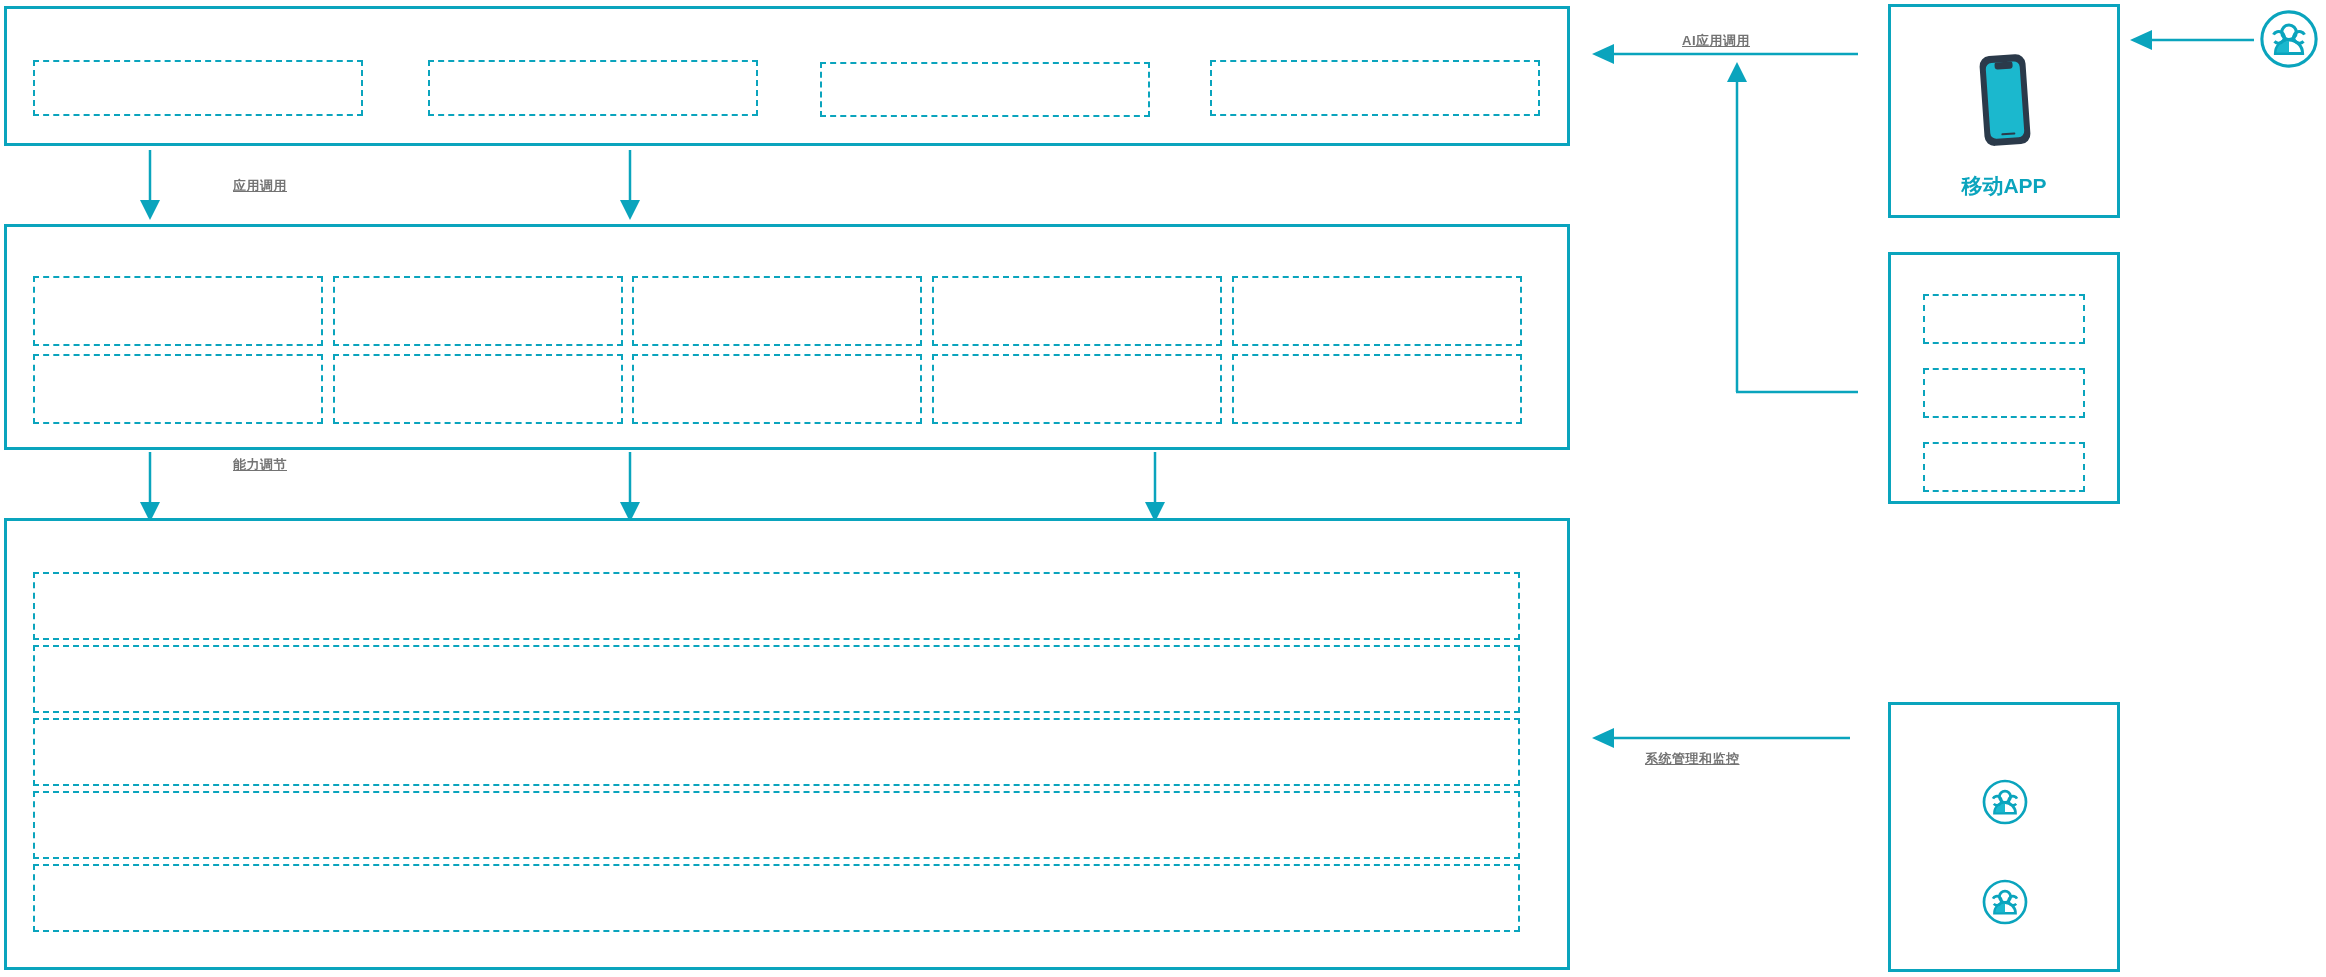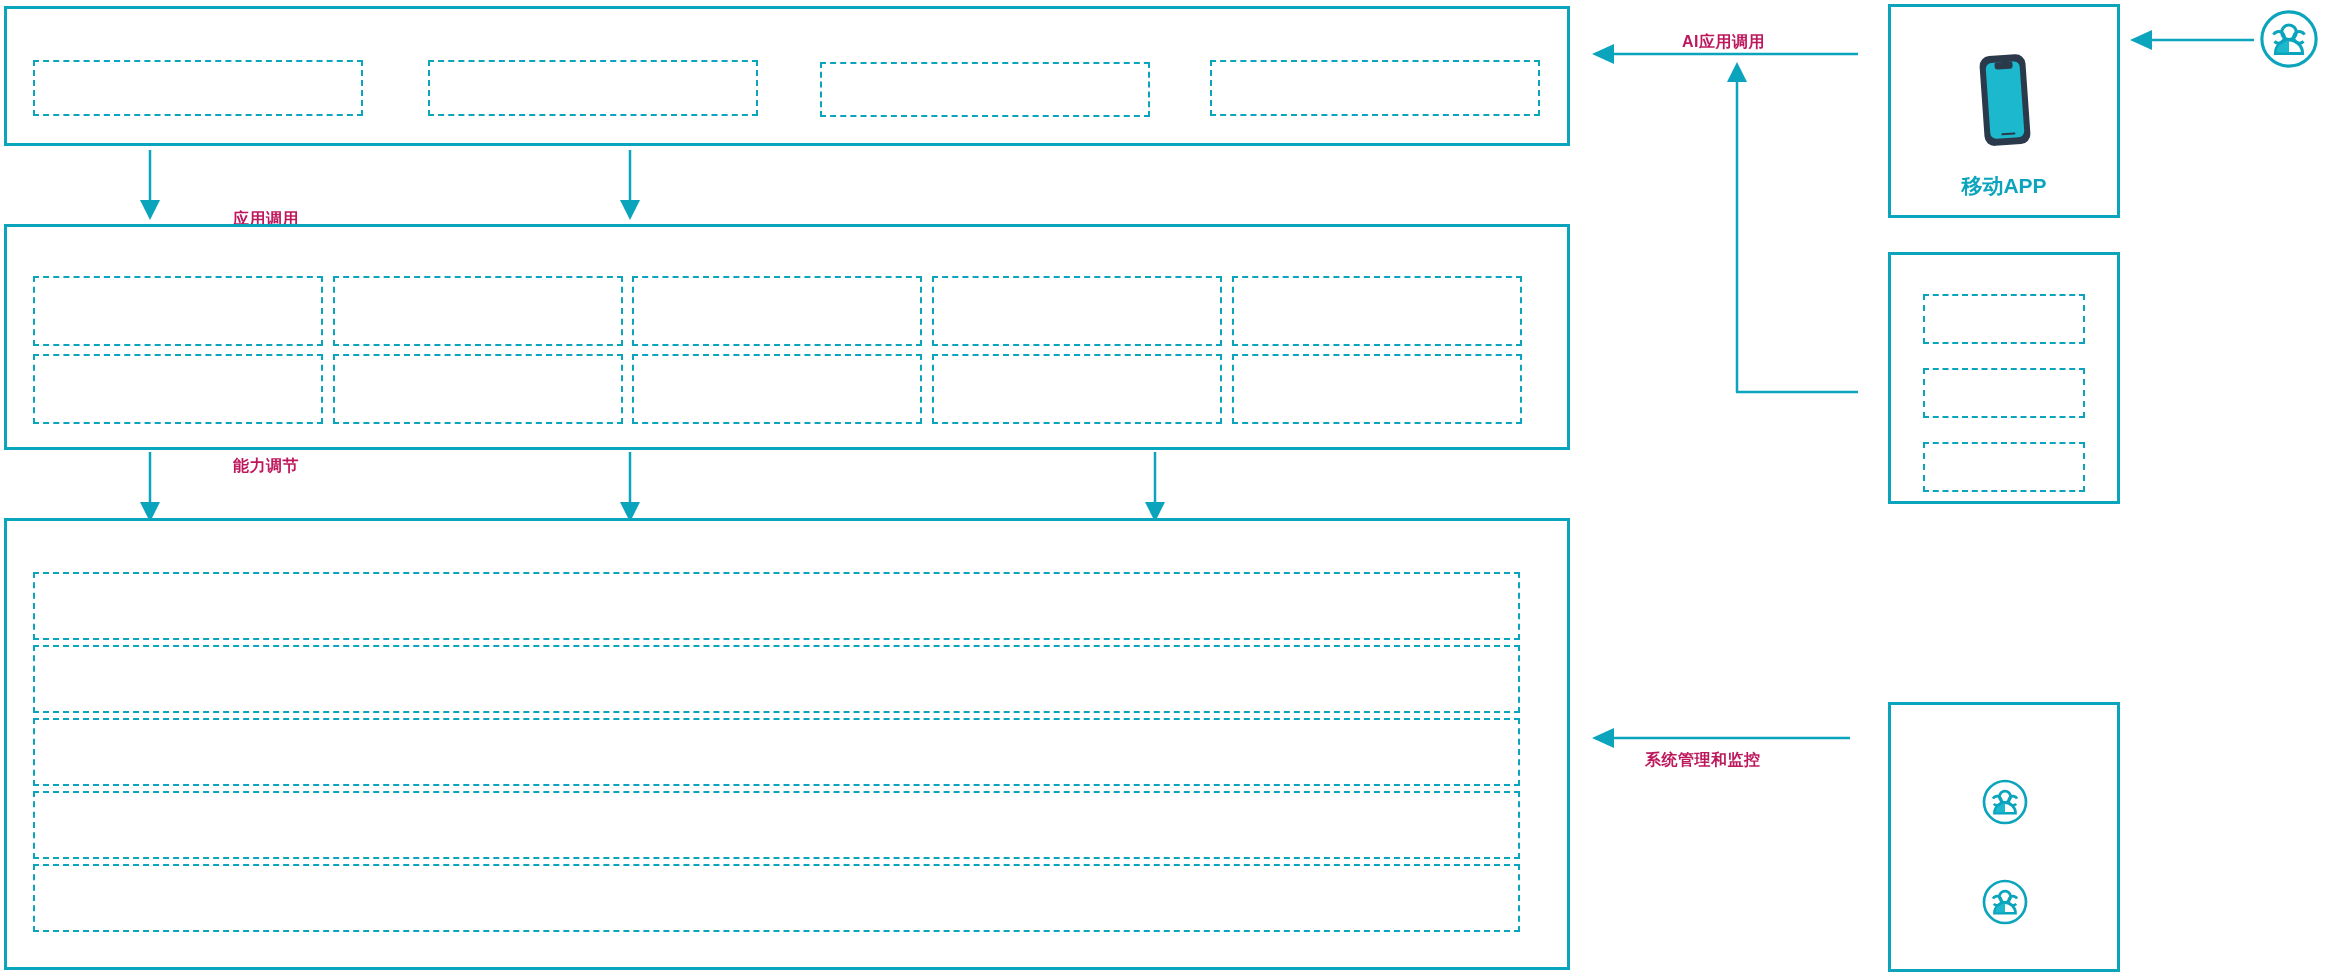--- a/index.html
+++ b/index.html
@@ -26,26 +26,27 @@
   
   .dbox {
     position: absolute;
     border: 2px dashed #0aa4bd;
     background: #ffffff;
   }
 
   
   .conn-label {
     position: absolute;
-    color: #be185d;
-    font-size: 16px;
+    color: #737373;
+    font-size: 13px;
     font-weight: bold;
     white-space: nowrap;
     letter-spacing: .5px;
     font-family: "Liberation Sans", "DejaVu Sans", sans-serif;
+    text-decoration: underline;
   }
   .node-label {
     position: absolute;
     color: #0aa4bd;
     font-size: 21px;
     font-weight: bold;
     white-space: nowrap;
     text-align: center;
     font-family: "Liberation Sans", "DejaVu Sans", sans-serif;
   }
@@ -83,21 +84,21 @@
       <line x1="12" y1="0" x2="12" y2="52" stroke="#0aa4bd" stroke-width="2.5"></line>
       <polygon points="2,50 22,50 12,70" fill="#0aa4bd"></polygon>
     </svg>
   </div>
   <div class="arrow" style="left:618px; top:150px;">
     <svg width="24" height="72" viewBox="0 0 24 72">
       <line x1="12" y1="0" x2="12" y2="52" stroke="#0aa4bd" stroke-width="2.5"></line>
       <polygon points="2,50 22,50 12,70" fill="#0aa4bd"></polygon>
     </svg>
   </div>
-  <div class="conn-label" style="left:233px; top:177px;margin-top:32px;">应用调用</div>
+  <div class="conn-label" style="left:233px; top:177px;">应用调用</div>
 
   <div class="panel" style="left:4px; top:224px; width:1566px; height:226px;"></div>
 
   <div class="dbox" style="left:33px; top:276px; width:290px; height:70px;">
     <span></span>
   </div>
   <div class="dbox" style="left:333px; top:276px; width:290px; height:70px;">
     <span></span>
   </div>
   <div class="dbox" style="left:632px; top:276px; width:290px; height:70px;">

